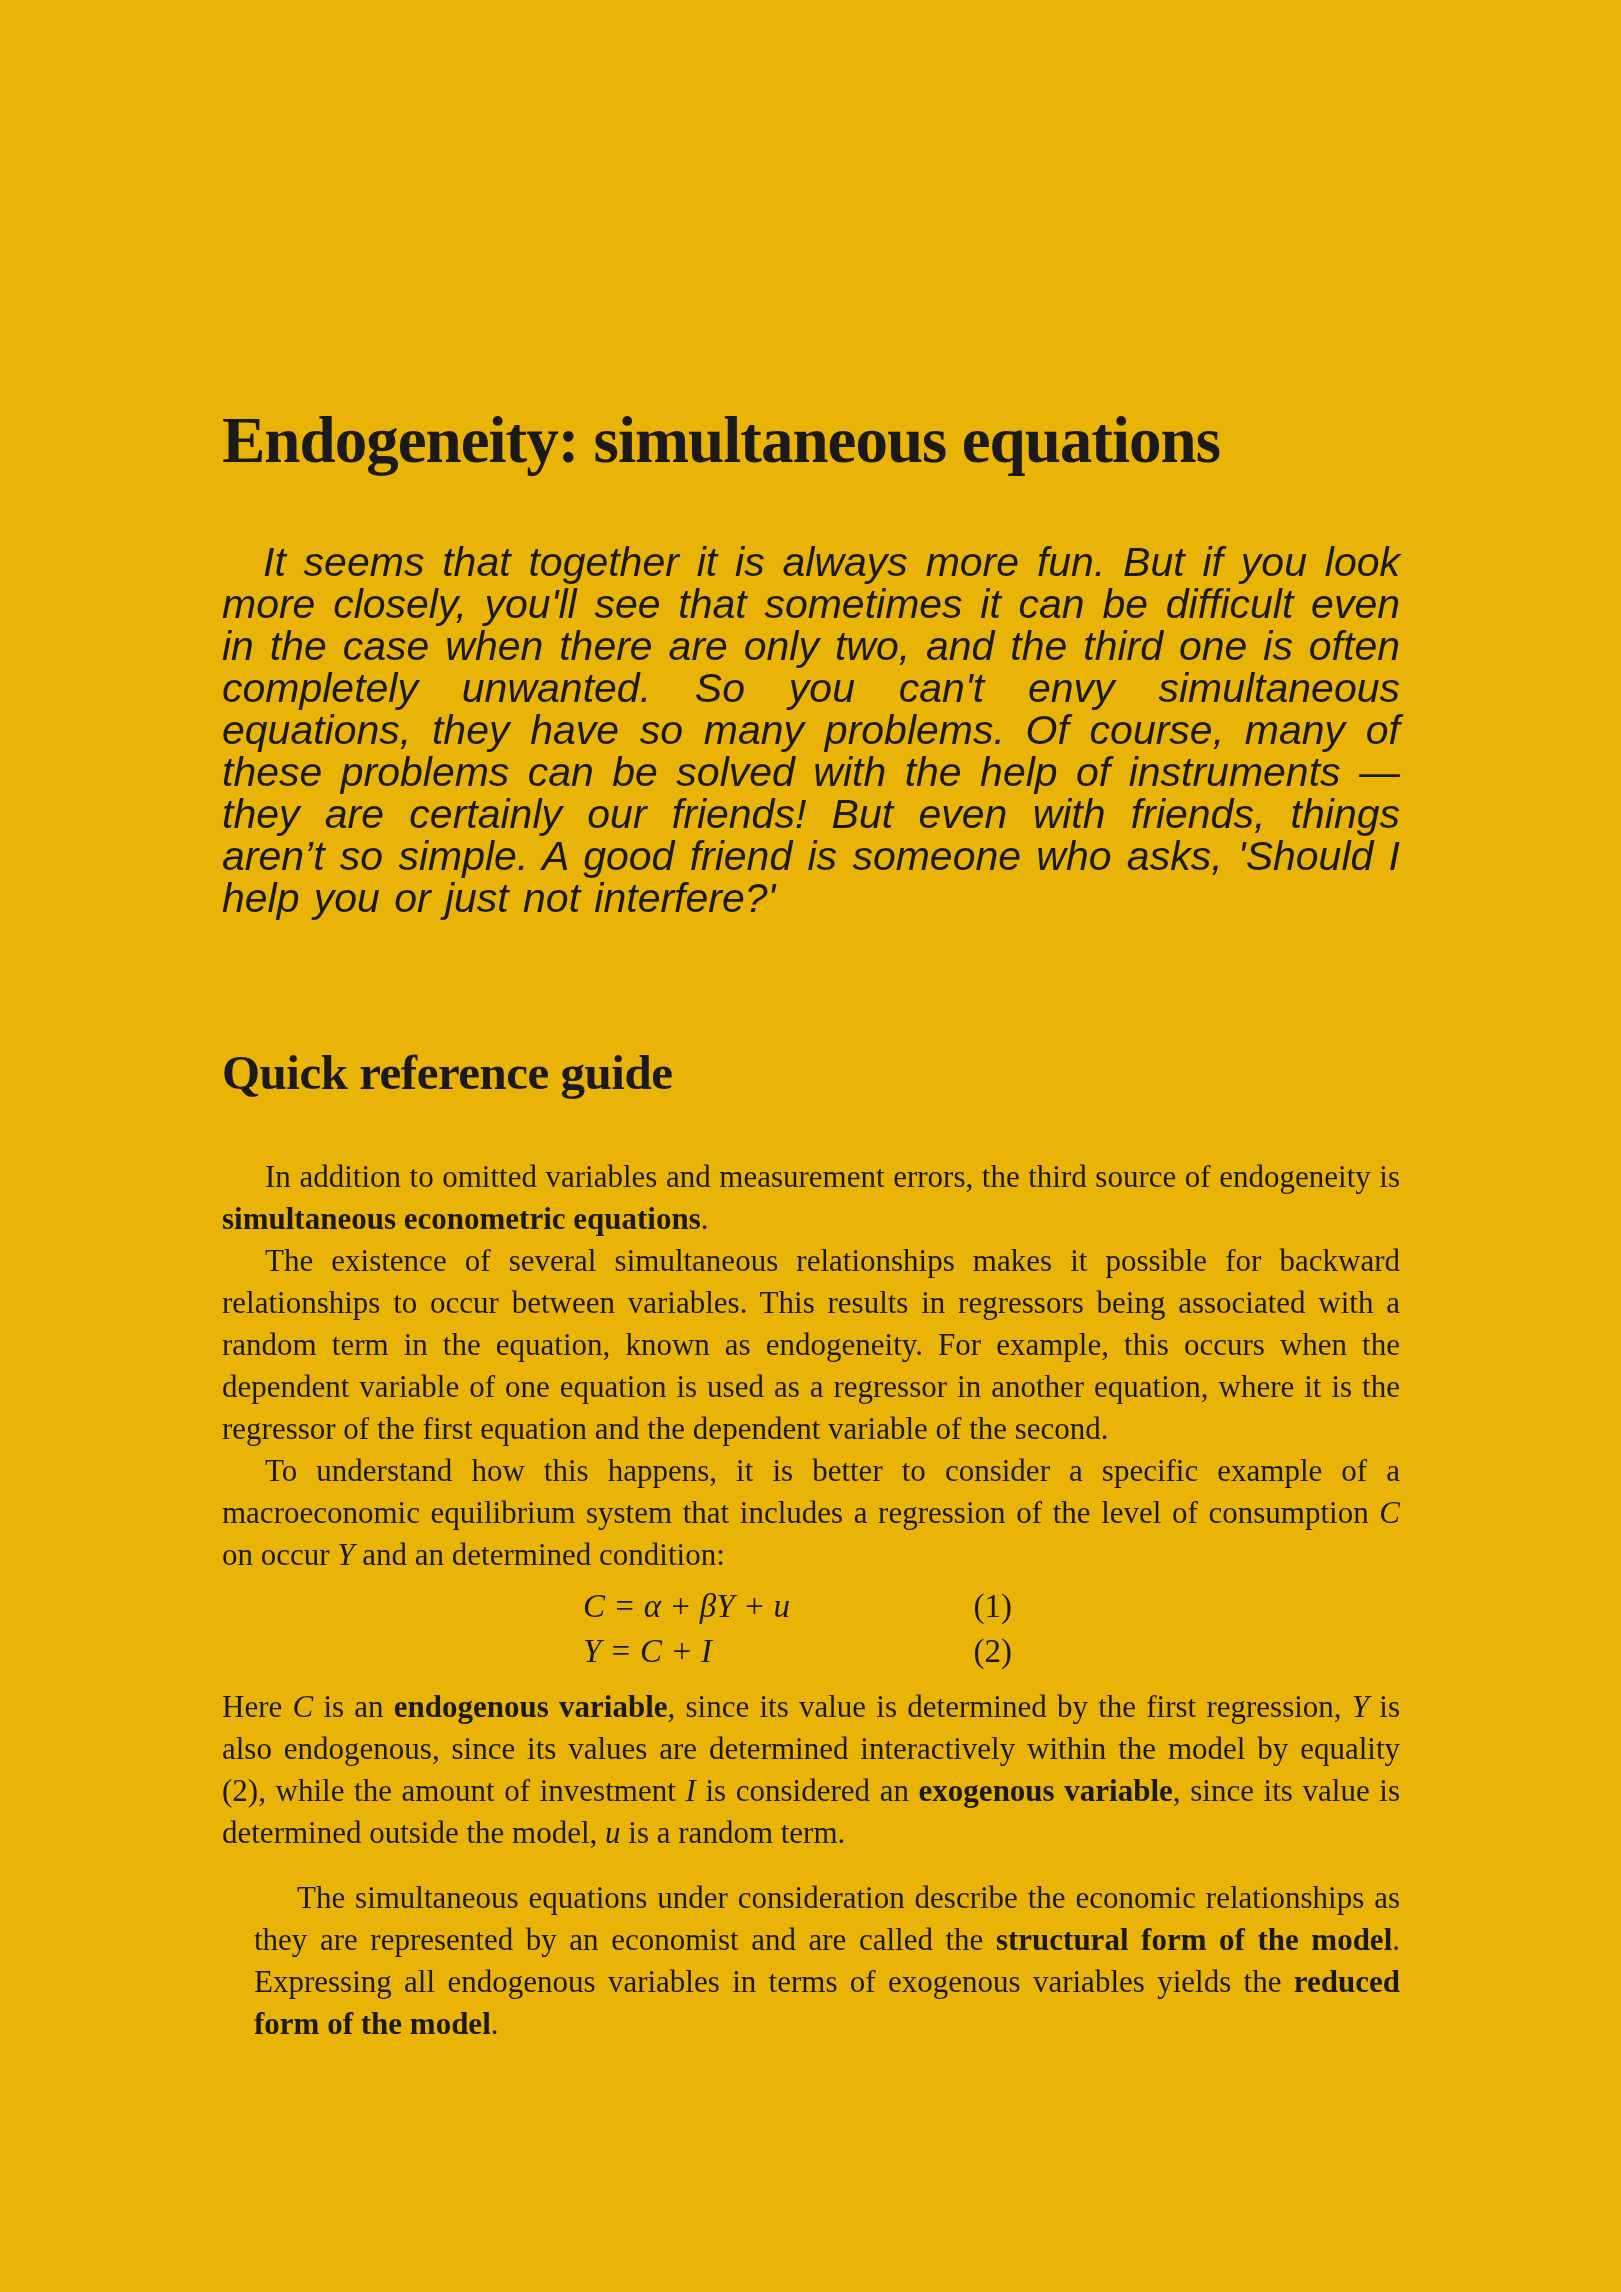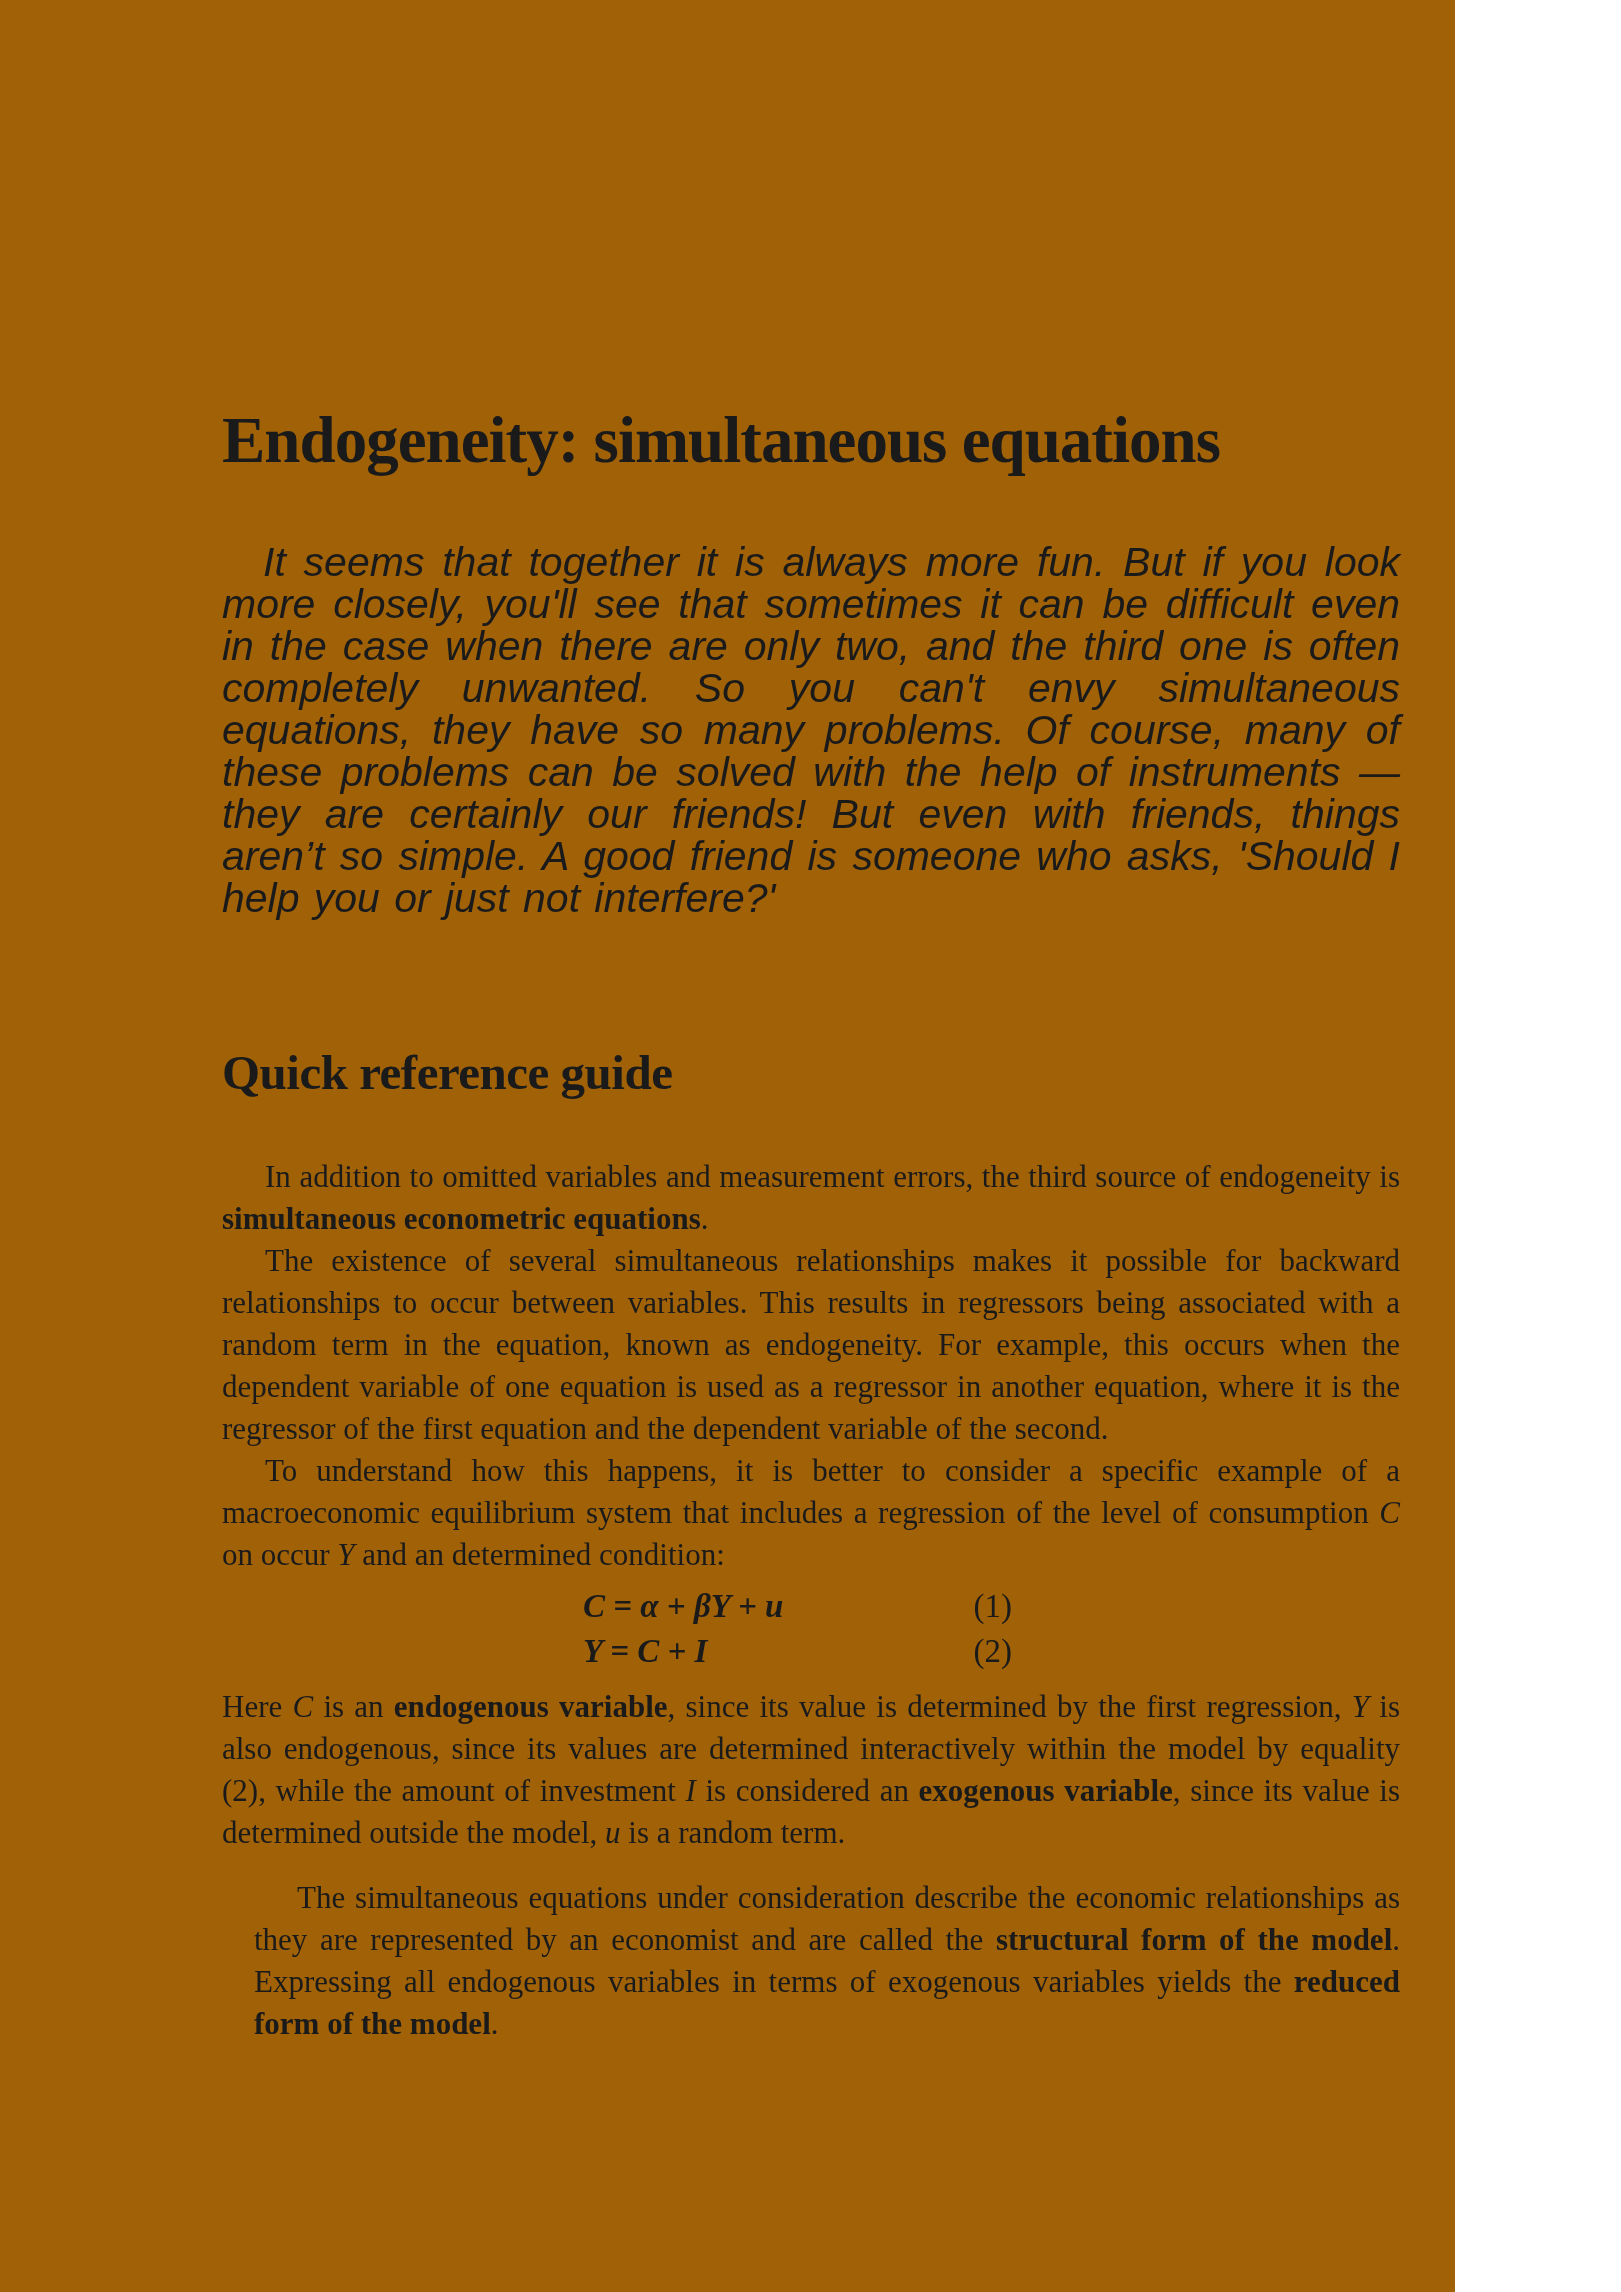--- a/index.html
+++ b/index.html
@@ -2,23 +2,23 @@
 <html lang="en"><head>
 <meta charset="utf-8">
 <style>
   html, body {
     margin: 0;
     padding: 0;
     background: #ffffff;
   }
   .page {
     position: relative;
-    width: 1455px;
+    width: 1621px;
     height: 2293px;
-    background: #a16207;
+    background: #eab308;
     color: #1a1a1a;
     font-family: "Liberation Serif", "DejaVu Serif", serif;
     overflow: hidden;
   }
   .content {
     position: absolute;
     left: 222px;
     top: 0;
     width: 1178px;
   }
@@ -67,21 +67,21 @@
     margin: 7.8px 0 11.8px 0;
   }
   .eq-row {
     display: flex;
     justify-content: space-between;
     padding-left: 361px;
     padding-right: 388px;
     font-size: 33px;
     line-height: 45px;
   }
-  .eq-expr { font-style: italic; font-weight: bold; }
+  .eq-expr { font-style: italic; }
   .eq-num  { font-style: normal; }
 </style>
 </head>
 <body>
 
 <div class="page">
   <div class="content">
 
     <h1 class="doc-title">Endogeneity: simultaneous equations</h1>
 

